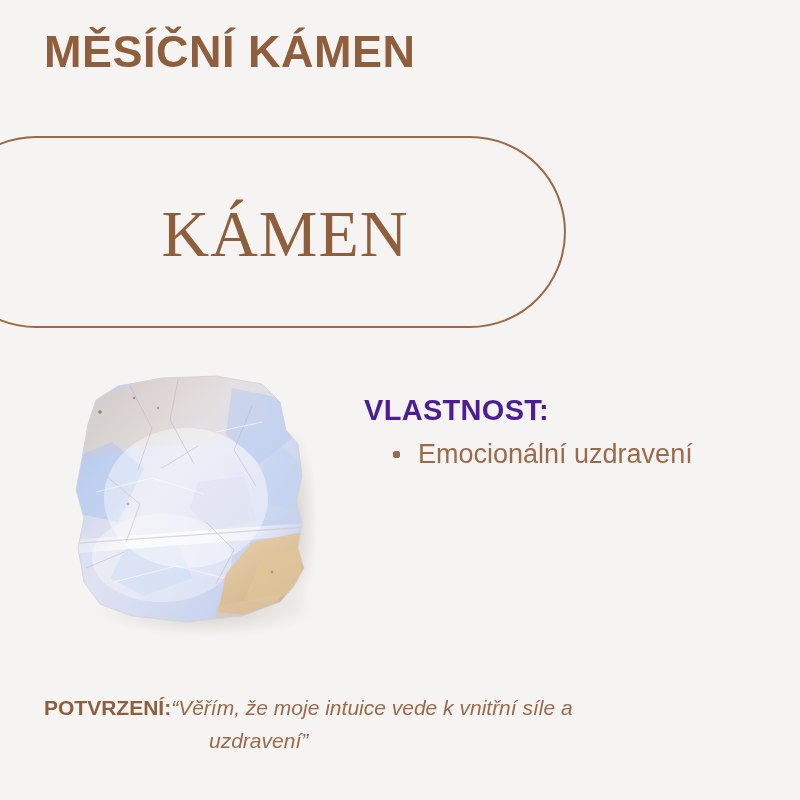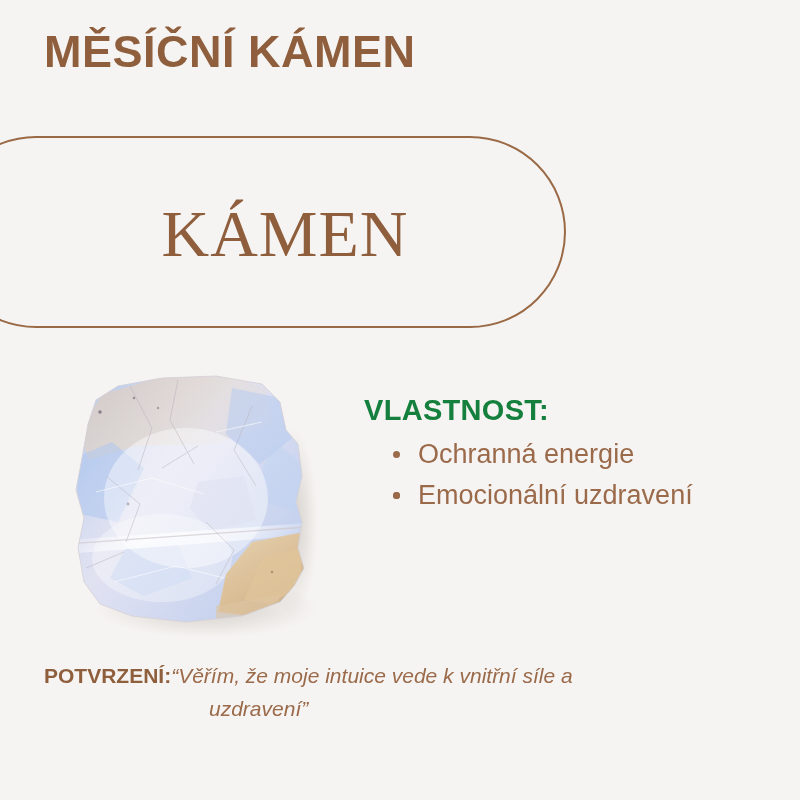--- a/index.html
+++ b/index.html
@@ -86,21 +86,21 @@
   
   .props {
     position: absolute;
     left: 364px;
     top: 392px;
     width: 420px;
   }
   .props-title {
     font-size: 29px;
     font-weight: bold;
-    color: #15803d;
+    color: #4c1d95;
     letter-spacing: 0.3px;
     margin: 0 0 6px 0;
     line-height: 1.25;
   }
   .props-list {
     list-style: none;
     margin: 0;
     padding: 0;
   }
   .props-list li {
@@ -118,21 +118,21 @@
     width: 7px;
     height: 7px;
     border-radius: 50%;
     background: #9a6a4a;
   }
 
   
   .affirmation {
     position: absolute;
     left: 44px;
-    top: 660px;
+    top: 692px;
     width: 720px;
     font-size: 21px;
     line-height: 1.55;
     color: #9a6a4a;
   }
   .affirmation .label {
     font-weight: bold;
     color: #8f5f3d;
     font-style: normal;
   }
@@ -255,21 +255,20 @@
                L228,214 L214,230 L176,244 L120,250 L66,244 L34,232
                L18,210 L12,176 L18,146 L10,118 L16,86 Z" fill="none" stroke="#d5cfd6" stroke-width="1" opacity="0.8"></path>
     </svg>
   </div>
 
   <div class="props">
     <div class="props-title">VLASTNOST:</div>
     <ul class="props-list">
       <li>
         <span class="dot"></span>
-        <span>Ochranná energie</span>
       </li>
       <li>
         <span class="dot"></span>
       </li>
       <li>
         <span class="dot"></span>
         <span>Emocionální uzdravení</span>
       </li>
     </ul>
   </div>

